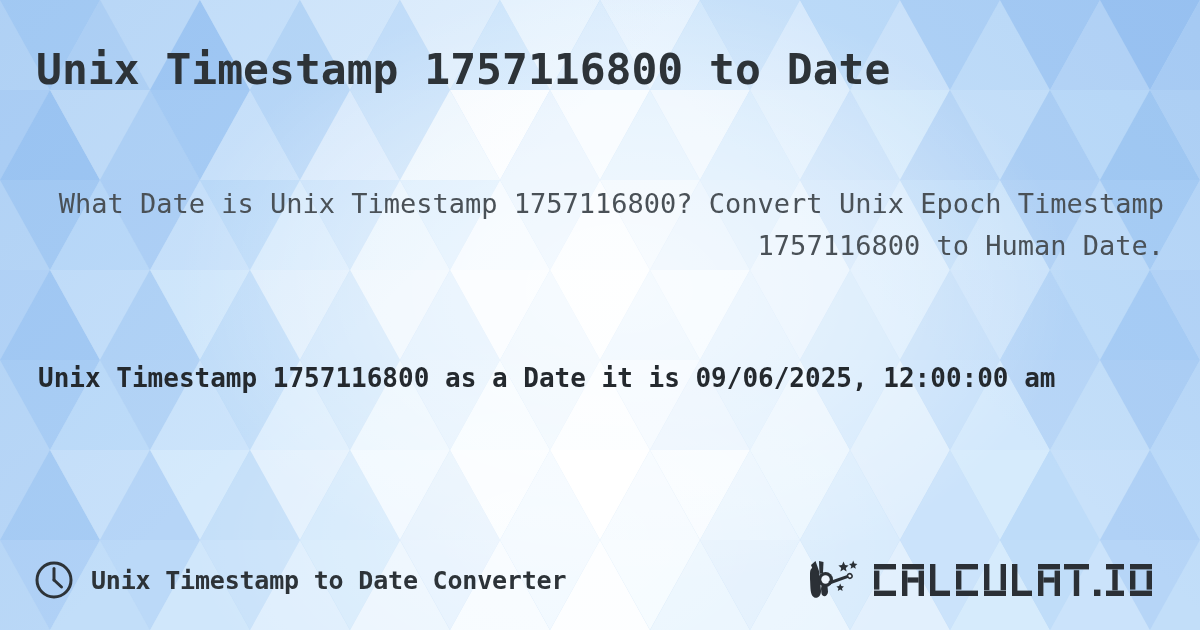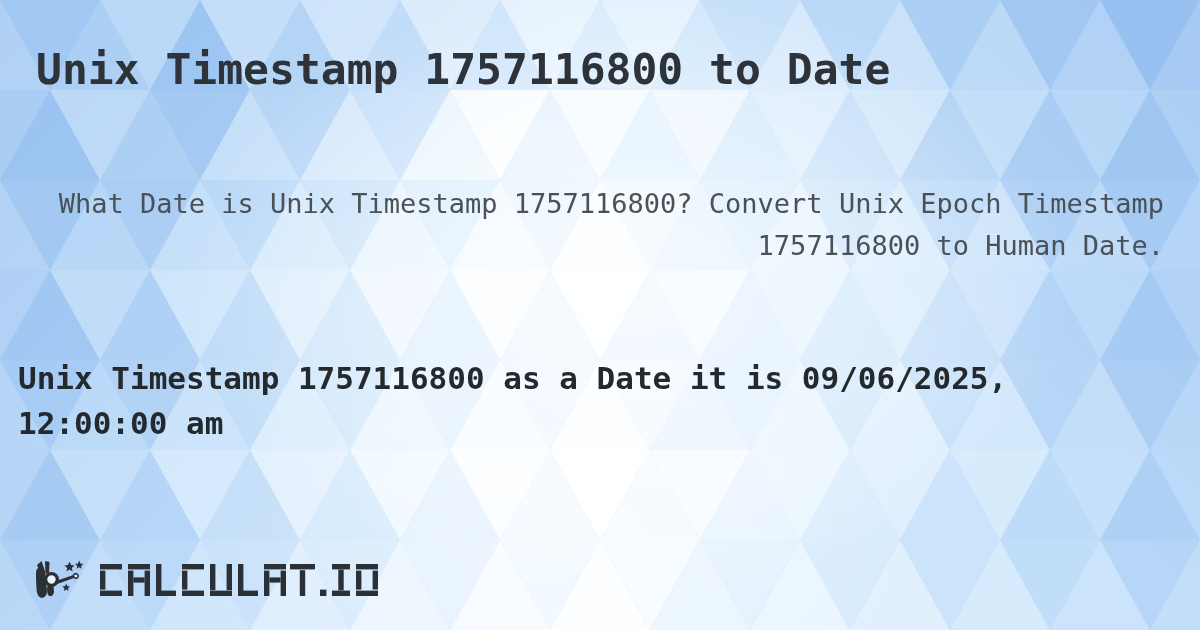--- a/index.html
+++ b/index.html
@@ -77,26 +77,26 @@
     font-family: "DejaVu Sans Mono", "Liberation Mono", monospace;
     font-size: 27px;
     font-weight: normal;
     line-height: 42px;
     color: #4a5157;
     text-align: right;
   }
 
   .result-text {
     position: absolute;
-    left: 18px;
+    left: 38px;
     top: 356px;
     width: 1130px;
     margin: 0;
     font-family: "DejaVu Sans Mono", "Liberation Mono", monospace;
-    font-size: 31px;
+    font-size: 26px;
     font-weight: bold;
     line-height: 45px;
     color: #24292e;
   }
 
   
   .footer {
     position: absolute;
     left: 0;
     right: 0;
@@ -338,20 +338,28 @@
   <div id="content">
 
     <h1 class="page-title">Unix Timestamp 1757116800 to Date</h1>
 
     <p class="page-desc">What Date is Unix Timestamp 1757116800? Convert Unix Epoch Timestamp 1757116800 to Human Date.</p>
 
     <p class="result-text">Unix Timestamp 1757116800 as a Date it is 09/06/2025, 12:00:00 am</p>
 
     <div class="footer">
 
+      <div class="footer-left">
+        <svg class="clock-icon" viewBox="0 0 40 40" xmlns="http://www.w3.org/2000/svg">
+          <circle cx="20" cy="20" r="17" fill="none" stroke="#2d3338" stroke-width="3"></circle>
+          <line x1="20" y1="20" x2="20" y2="8.5" stroke="#2d3338" stroke-width="3" stroke-linecap="round"></line>
+          <line x1="20" y1="20" x2="27.5" y2="27" stroke="#2d3338" stroke-width="3" stroke-linecap="round"></line>
+        </svg>
+        <span class="footer-label">Unix Timestamp to Date Converter</span>
+      </div>
 
       <div class="brand">
 
         <svg class="brand-mark" viewBox="0 0 56 42" xmlns="http://www.w3.org/2000/svg">
           <g fill="#2b3036">
 
             <path d="M3 6 L7.5 2 L11 12 L11.5 20 L8.5 20 Z"></path>
             <path d="M11 2 L15.5 3 L15 14 L11.5 15 Z"></path>
             <path d="M2 14 C2 8, 7 7, 9 12 L12 22 L13 32 C13 38, 8 41, 4.5 37 C2 33.5, 2.5 26, 2 20 Z"></path>
             <path d="M13 30 C13 24, 18 23, 19.5 27.5 L20 33 C19.5 38, 14.5 38.5, 13.5 34.5 Z"></path>

